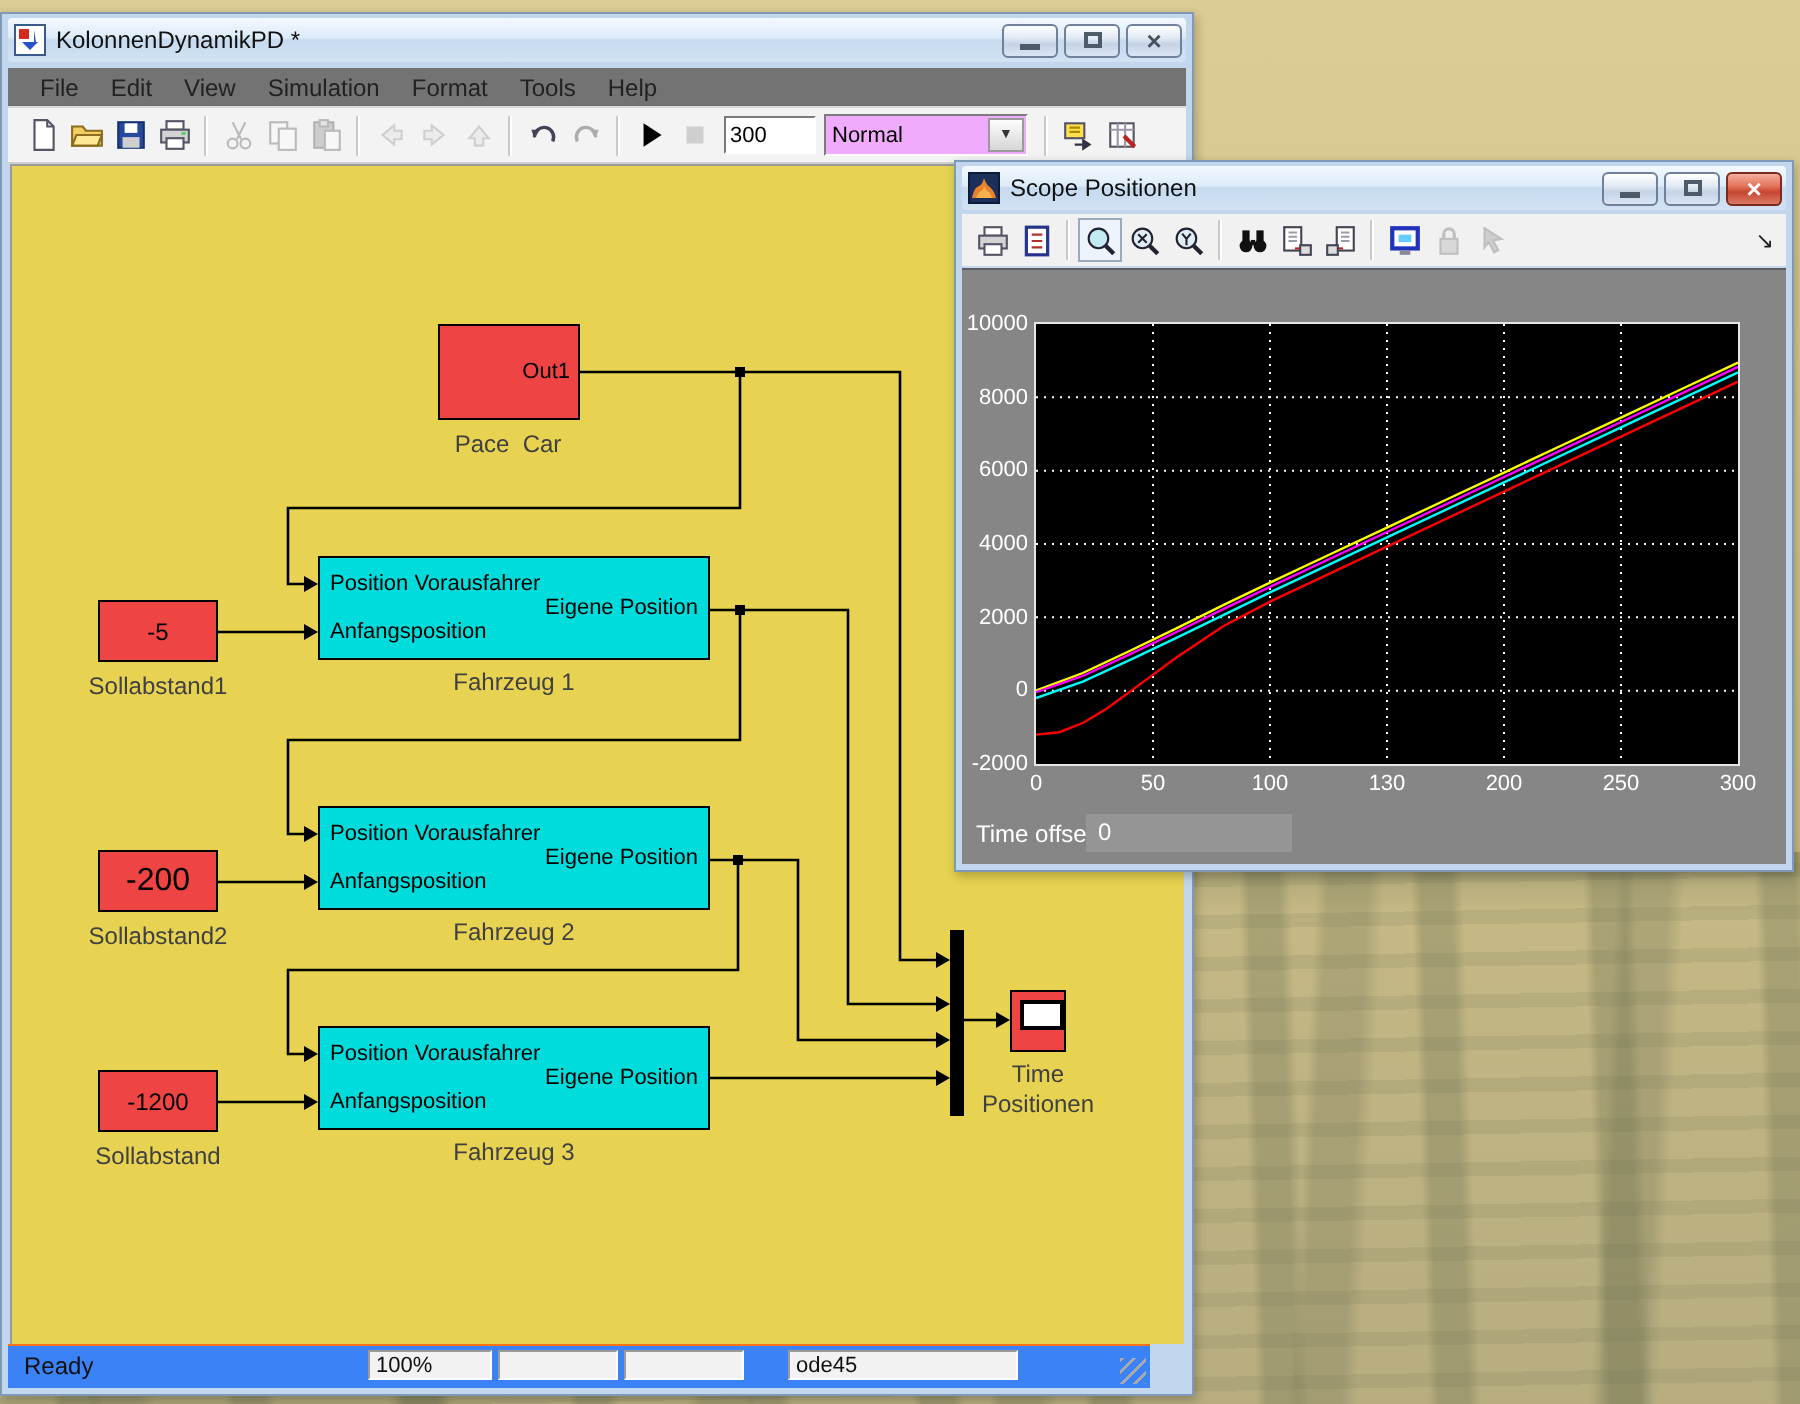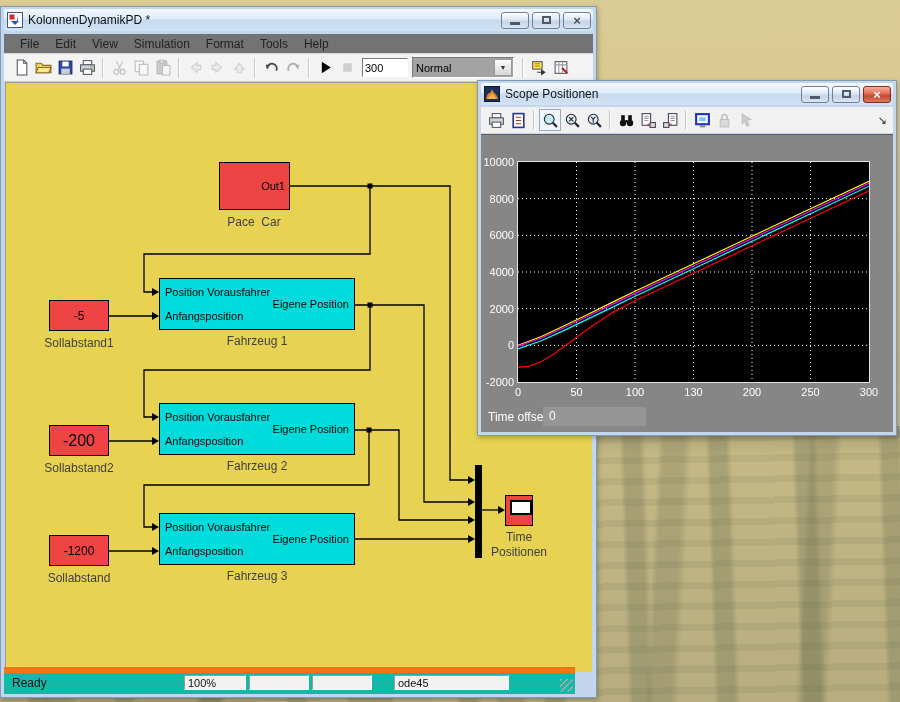--- a/index.html
+++ b/index.html
@@ -37,39 +37,39 @@
     border-bottom:1px solid #dadada;display:flex;align-items:center;padding-left:8px;box-sizing:border-box;}
   .menu-item{font-size:12px;color:#222;padding:2px 8px;}
   .toolbar{position:absolute;left:3px;top:47px;right:3px;height:28px;background:#f3f3f3;
     border-bottom:1px solid #cfcfcf;display:flex;align-items:center;padding-left:6px;box-sizing:border-box;}
   .tb-btn{width:22px;height:22px;display:flex;align-items:center;justify-content:center;flex:0 0 auto;}
   .tb-btn.disabled{opacity:.40;filter:grayscale(1);}
   .tb-btn.pressed{border:1px solid #9ab;background:#eef4fb;box-sizing:border-box;}
   .tb-sep{width:1px;height:20px;background:#c8c8c8;border-right:1px solid #fff;margin:0 4px;flex:0 0 auto;}
   .tb-input{width:40px;height:17px;border:1px solid;border-color:#7b7b7b #fff #fff #7b7b7b;background:#fff;
     font-size:11px;font-family:"Liberation Sans",sans-serif;padding:0 2px;margin:0 4px;}
-  .tb-combo{width:100px;height:19px;border:1px solid;border-color:#7b7b7b #fff #fff #7b7b7b;background:#a3a3a3;
+  .tb-combo{width:100px;height:19px;border:1px solid;border-color:#7b7b7b #fff #fff #7b7b7b;background:#f0abfc;
     display:flex;align-items:center;font-size:11px;margin-right:4px;}
   .tb-combo .val{flex:1;padding-left:3px;}
   .tb-combo .drop{width:16px;height:15px;margin:1px;background:linear-gradient(#fdfdfd,#d6d6d6);
     border:1px solid #9a9a9a;display:flex;align-items:center;justify-content:center;font-size:7px;color:#333;}
 
   .canvas{position:absolute;left:4px;top:75px;width:587px;height:590px;background:#e7d351;
     border-top:1px solid #9a9a9a;border-left:1px solid #9a9a9a;box-sizing:border-box;}
   .canvas svg{position:absolute;left:0;top:0;}
   .blk{position:absolute;box-sizing:border-box;border:1px solid #000;font-size:11px;color:#000;}
   .blk.white{background:#ef4444;}
   .blk.cyan{background:#00dcdc;}
   .blk-label{position:absolute;font-size:12px;color:#404040;text-align:center;white-space:pre;}
   .portlab{position:absolute;white-space:nowrap;}
   .mux{position:absolute;background:#000;}
   .scope-screen{position:absolute;left:4px;top:4px;width:18px;height:11px;border:2px solid #000;background:#fff;}
 
-  .statusbar{position:absolute;left:3px;right:21px;bottom:3px;height:21px;background:#14b8a6;
-    border-top:6px solid #f97316;font-size:12px;color:#111;}
+  .statusbar{position:absolute;left:3px;right:21px;bottom:3px;height:21px;background:#3b82f6;
+    border-top:1px solid #f97316;font-size:12px;color:#111;}
   .statusbar .stattext{position:absolute;left:8px;top:3px;}
   .statfield{position:absolute;top:2px;height:15px;border:1px solid;border-color:#9a9a9a #fff #fff #9a9a9a;
     font-size:11px;padding:1px 3px;box-sizing:border-box;background:#f2f2f2;}
   .grip{position:absolute;right:2px;bottom:2px;width:13px;height:13px;
     background:repeating-linear-gradient(135deg,#aaa 0 1.5px,transparent 1.5px 4.5px);}
 
   
   #scopewin{left:477px;top:80px;width:418px;height:354px;}
   .scope-toolbar{position:absolute;left:3px;top:26px;right:3px;height:26px;background:#f1f1f1;
     display:flex;align-items:center;padding-left:4px;box-sizing:border-box;}

